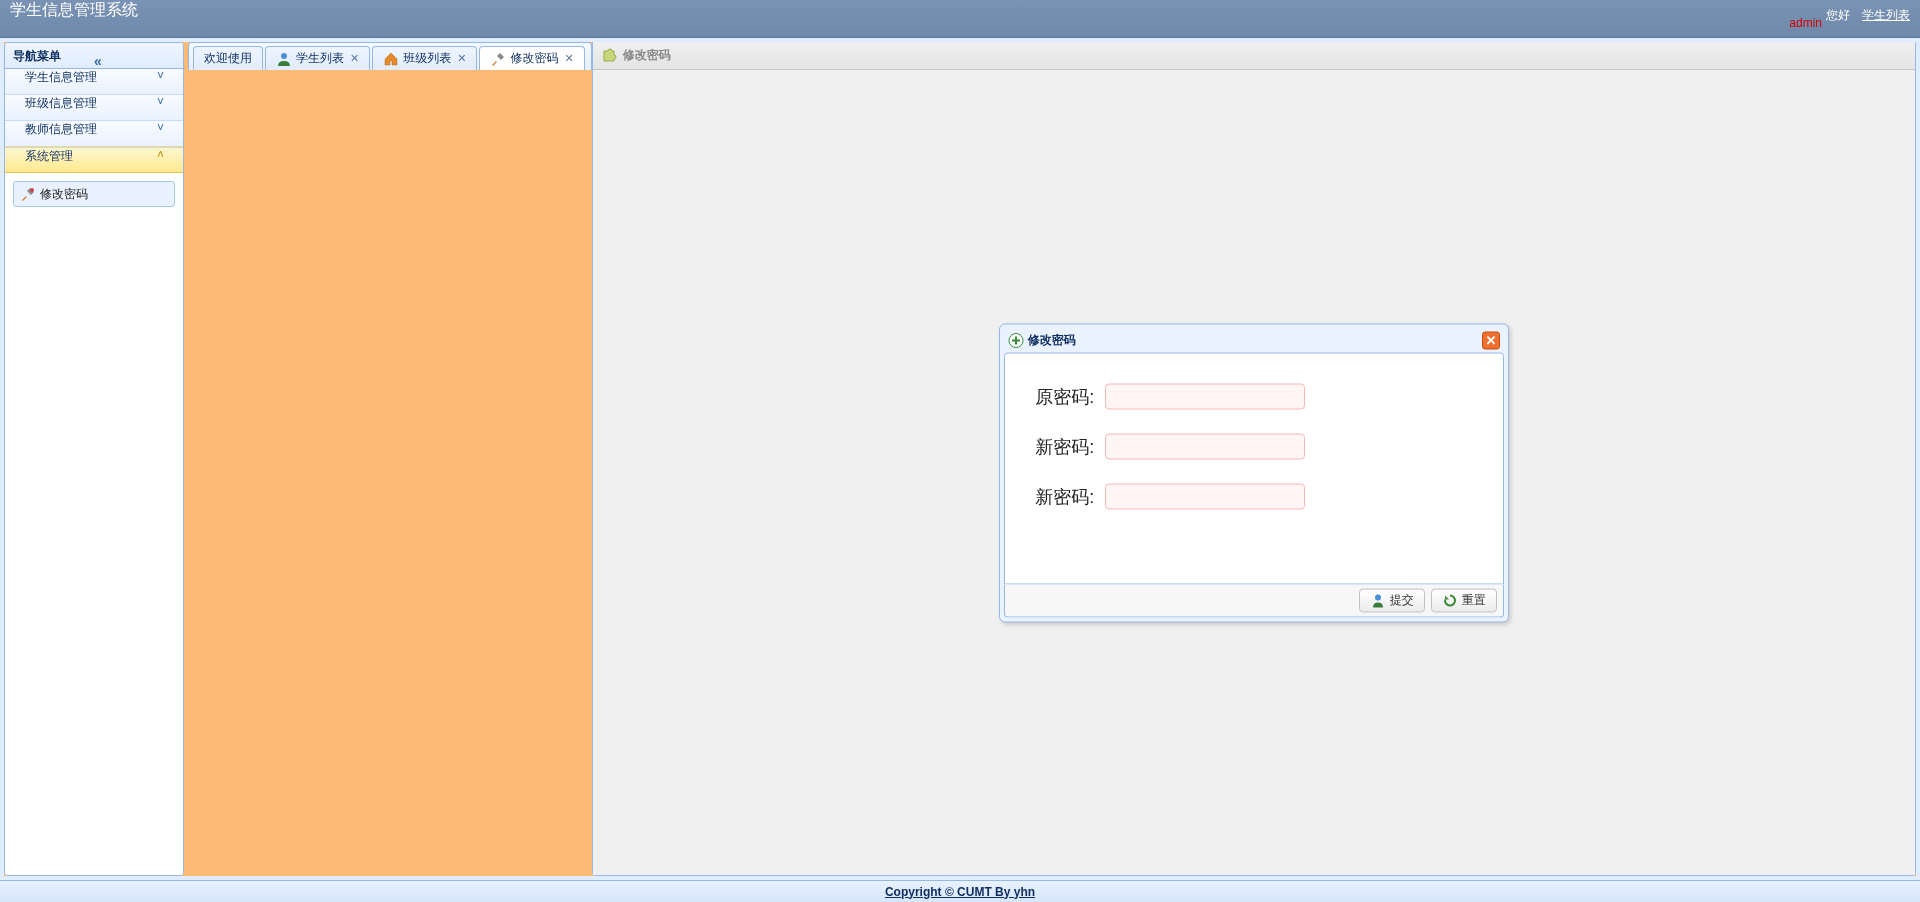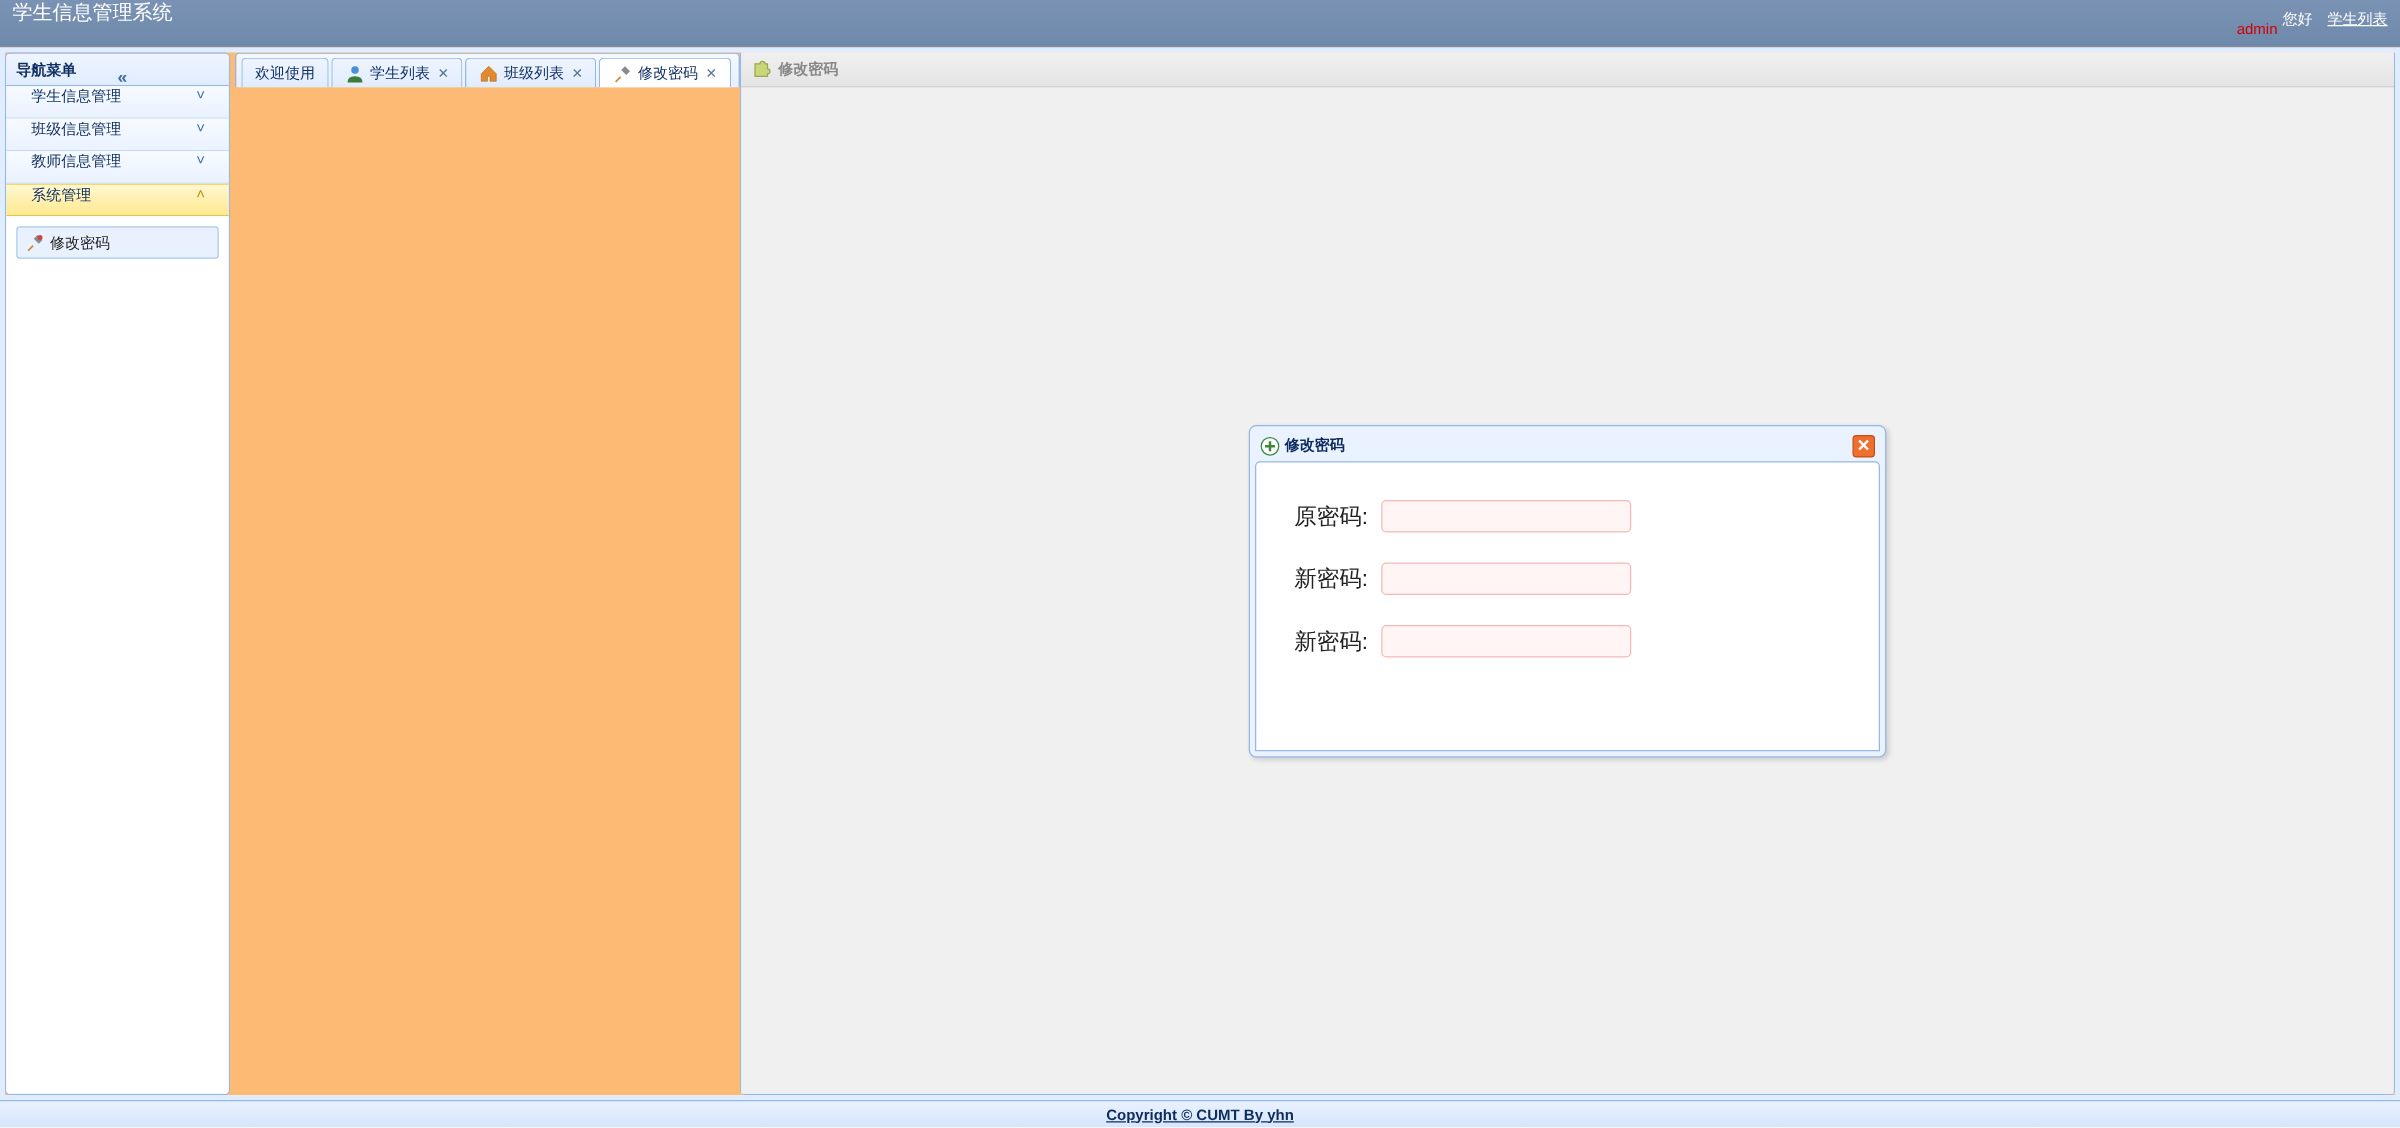--- a/index.html
+++ b/index.html
@@ -414,20 +414,36 @@
               </div>
               <div class="form-row">
                 <label>新密码:</label>
                 <input type="password" value="" style="">
               </div>
               <div class="form-row">
                 <label>新密码:</label>
                 <input type="password" value="" style="">
               </div>
             </div>
+            <div class="dlg-buttons">
+              <div class="btn">
+                <svg width="16" height="16" viewBox="0 0 16 16">
+                  <circle cx="8" cy="5" r="3" fill="#4a90d9"></circle>
+                  <path d="M3 15 Q3 10 8 10 Q13 10 13 15 Z" fill="#3b7e3b"></path>
+                </svg>
+                <span>提交</span>
+              </div>
+              <div class="btn">
+                <svg width="16" height="16" viewBox="0 0 16 16">
+                  <path d="M8 3 a5 5 0 1 1 -4.9 4" fill="none" stroke="#3a8a3a" stroke-width="2"></path>
+                  <path d="M3 3 L3 7 L7 7 Z" fill="#3a8a3a"></path>
+                </svg>
+                <span>重置</span>
+              </div>
+            </div>
           </div>
 
         </div>
       </div>
 
     </div>
   </div>
 
   <div class="footer">
     <span>Copyright © CUMT By yhn</span>

